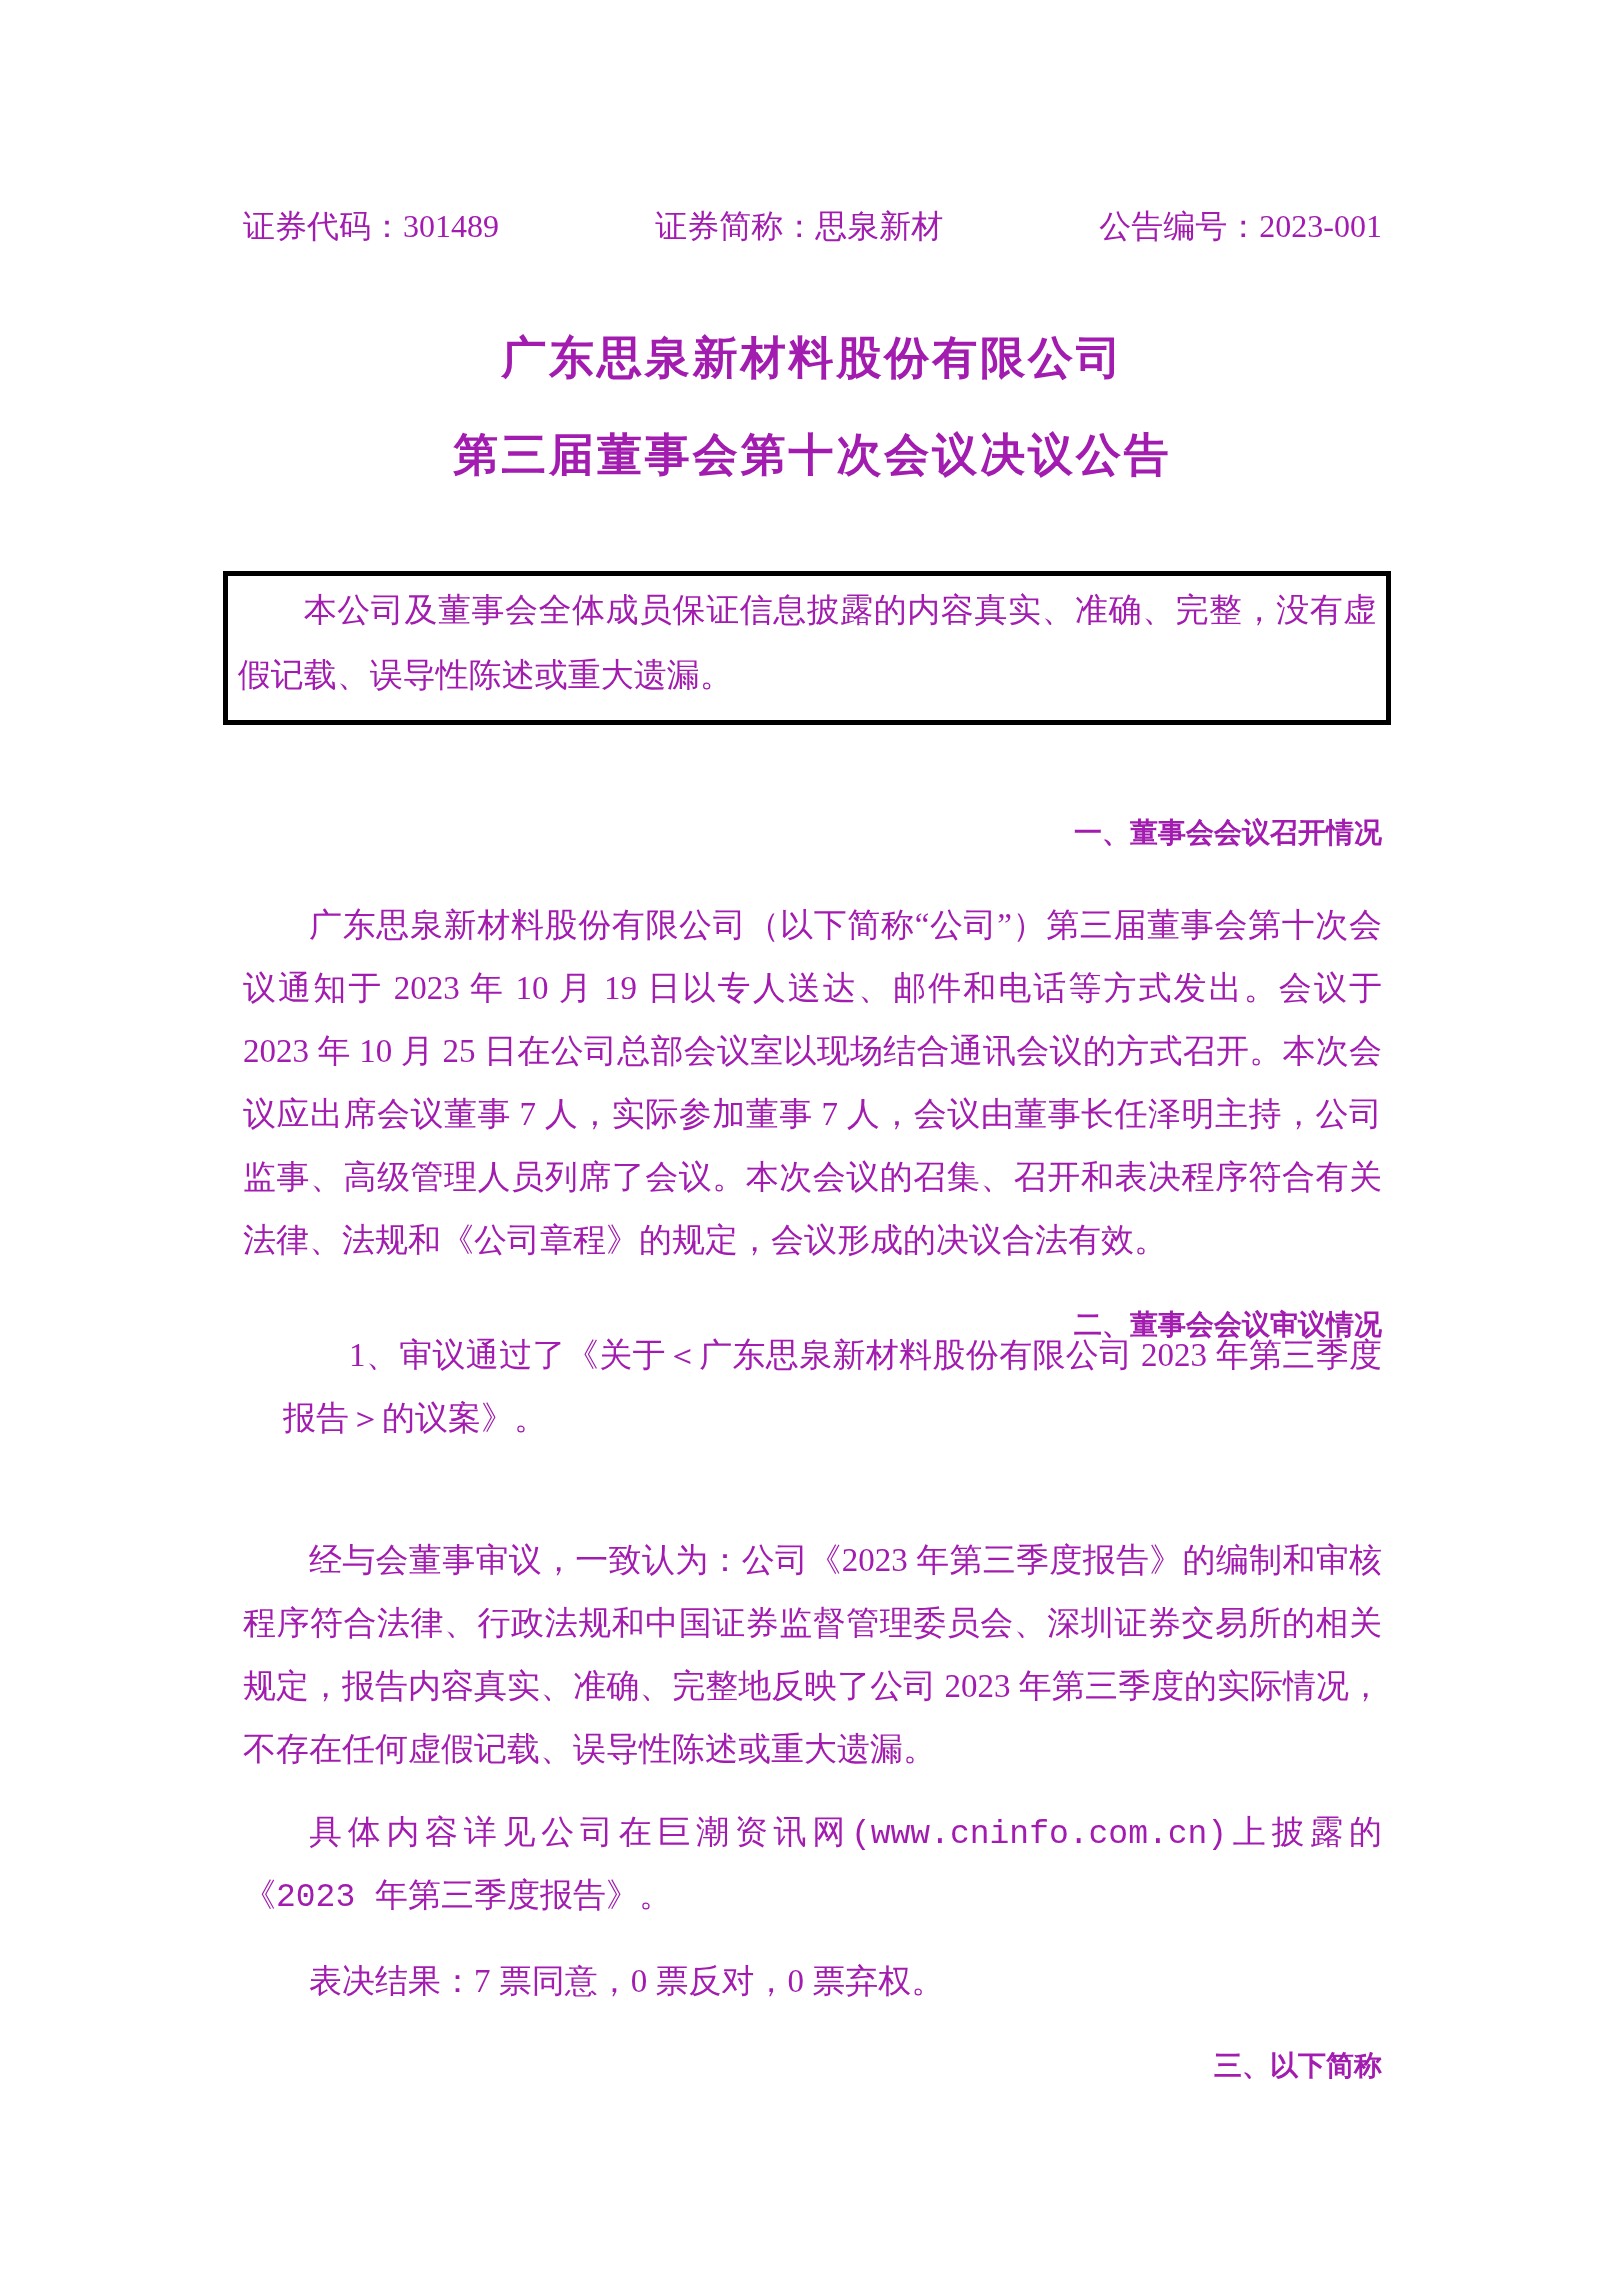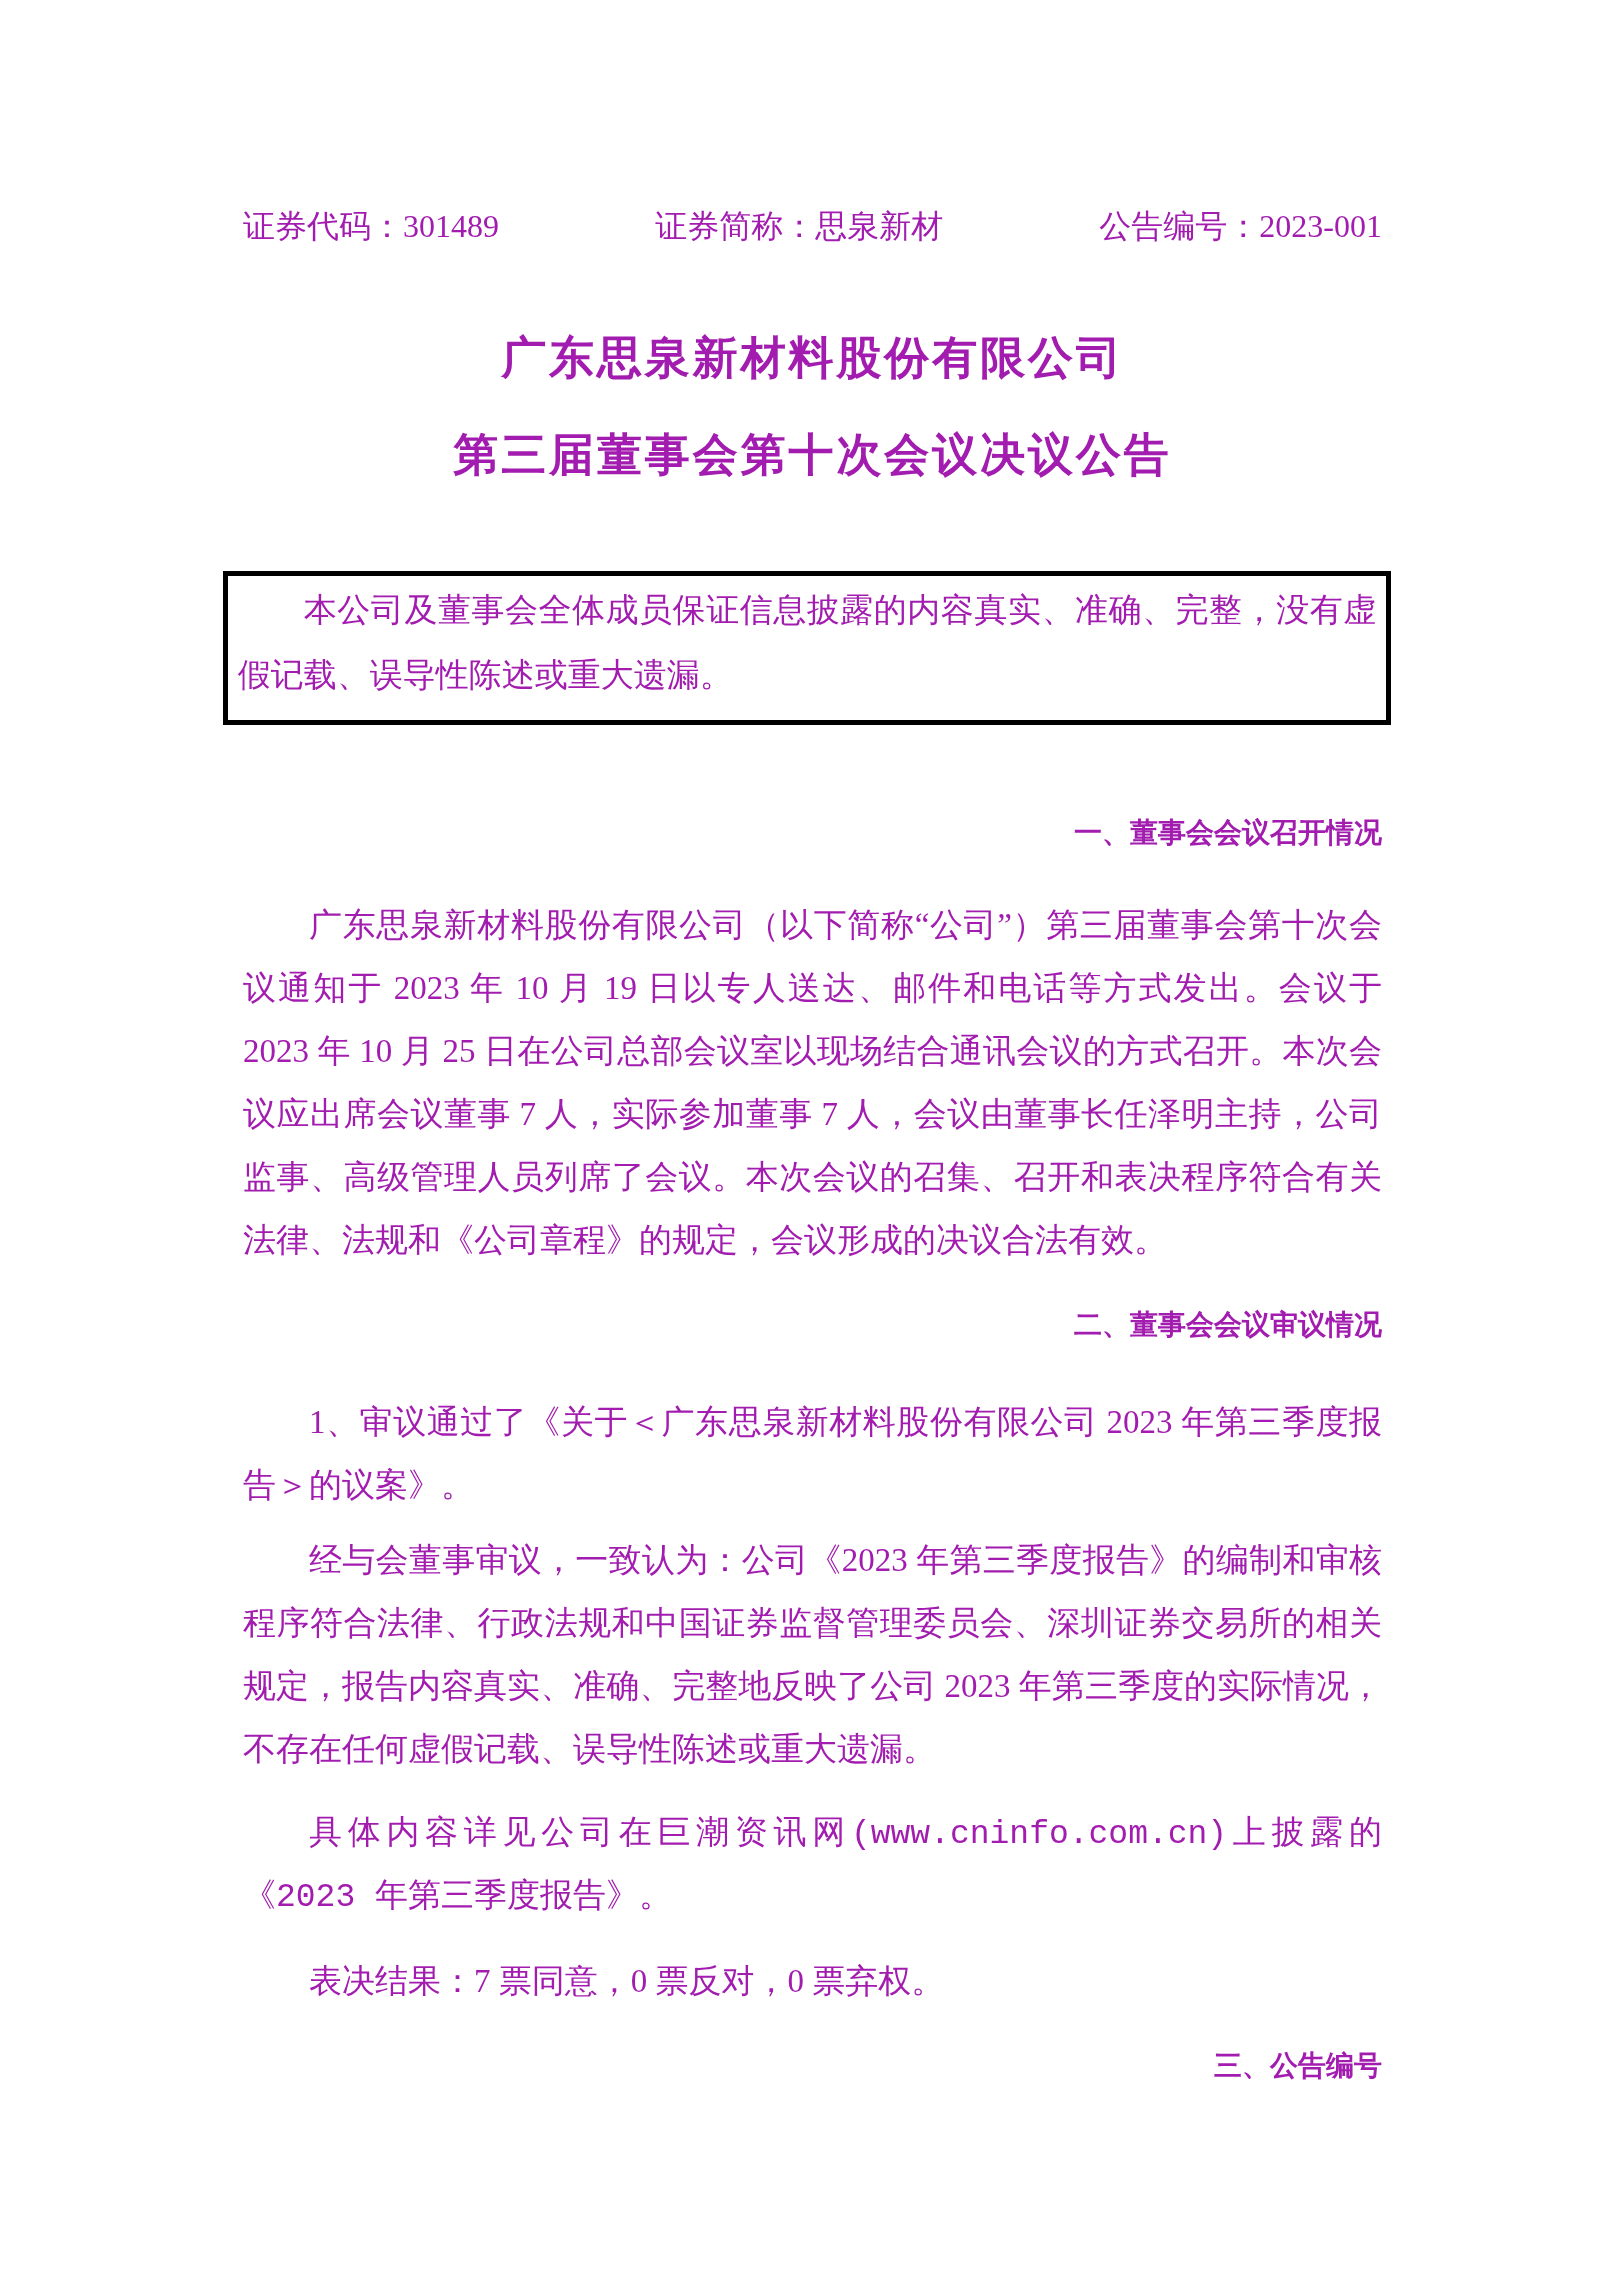--- a/index.html
+++ b/index.html
@@ -60,21 +60,21 @@
   .para {
     font-size: 33px;
     line-height: 63px;
     text-align: justify;
     text-indent: 2em;
   }
 
   .h1a { top: 816px; }
   .p1a { top: 894px; }
   .h2a { top: 1308px; }
-  .p2a { top: 1391px; }
+  .p2a { top: 1324px; margin-left: 40px; }
   .p2b { top: 1529px; }
   .p2c { top: 1803px; font-family: Liberation Mono, monospace; }
   .p2d { top: 1950px; }
   .h3a { top: 2049px; }
 </style>
 </head>
 <body>
 
 <div class="page">
 
@@ -93,16 +93,16 @@
 
   <div class="abs sec-heading h1a">一、董事会会议召开情况</div>
   <div class="abs para p1a">广东思泉新材料股份有限公司（以下简称“公司”）第三届董事会第十次会议通知于 2023 年 10 月 19 日以专人送达、邮件和电话等方式发出。会议于 2023 年 10 月 25 日在公司总部会议室以现场结合通讯会议的方式召开。本次会议应出席会议董事 7 人，实际参加董事 7 人，会议由董事长任泽明主持，公司监事、高级管理人员列席了会议。本次会议的召集、召开和表决程序符合有关法律、法规和《公司章程》的规定，会议形成的决议合法有效。</div>
 
   <div class="abs sec-heading h2a">二、董事会会议审议情况</div>
   <div class="abs para p2a">1、审议通过了《关于＜广东思泉新材料股份有限公司 2023 年第三季度报告＞的议案》。</div>
   <div class="abs para p2b">经与会董事审议，一致认为：公司《2023 年第三季度报告》的编制和审核程序符合法律、行政法规和中国证券监督管理委员会、深圳证券交易所的相关规定，报告内容真实、准确、完整地反映了公司 2023 年第三季度的实际情况，不存在任何虚假记载、误导性陈述或重大遗漏。</div>
   <div class="abs para p2c">具体内容详见公司在巨潮资讯网(www.cninfo.com.cn)上披露的《2023 年第三季度报告》。</div>
   <div class="abs para p2d">表决结果：7 票同意，0 票反对，0 票弃权。</div>
 
-  <div class="abs sec-heading h3a">三、公告编号</div>
+  <div class="abs sec-heading h3a">三、以下简称</div>
 
 </div>
 
 
 </body></html>

